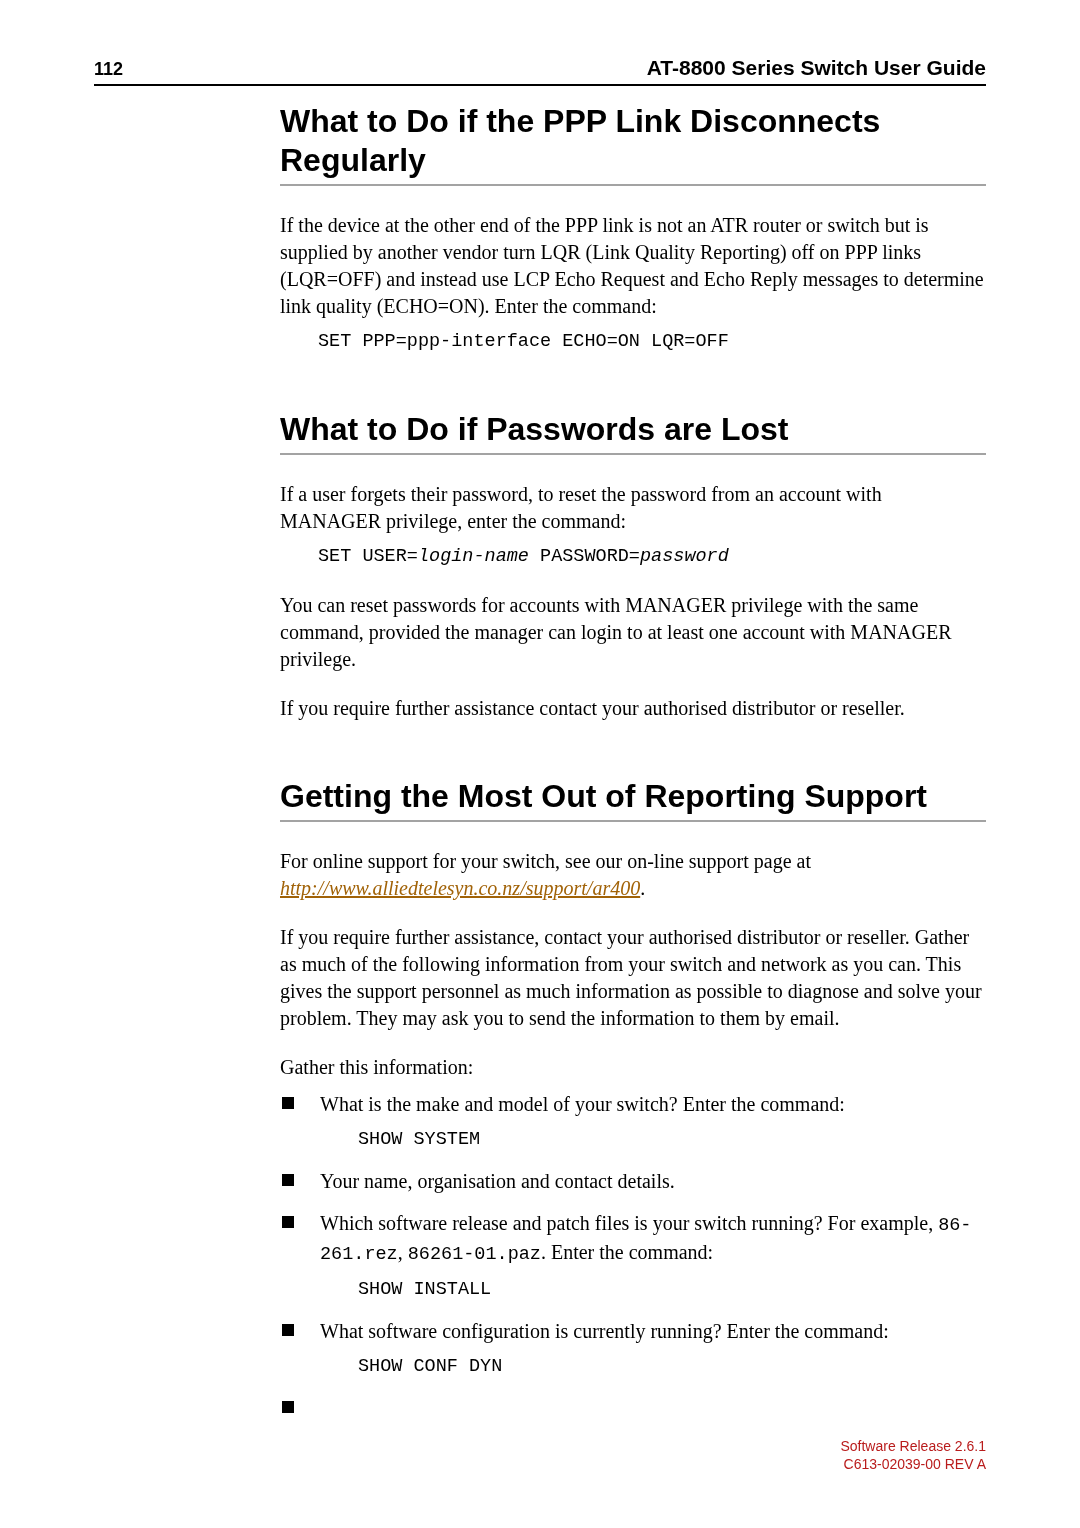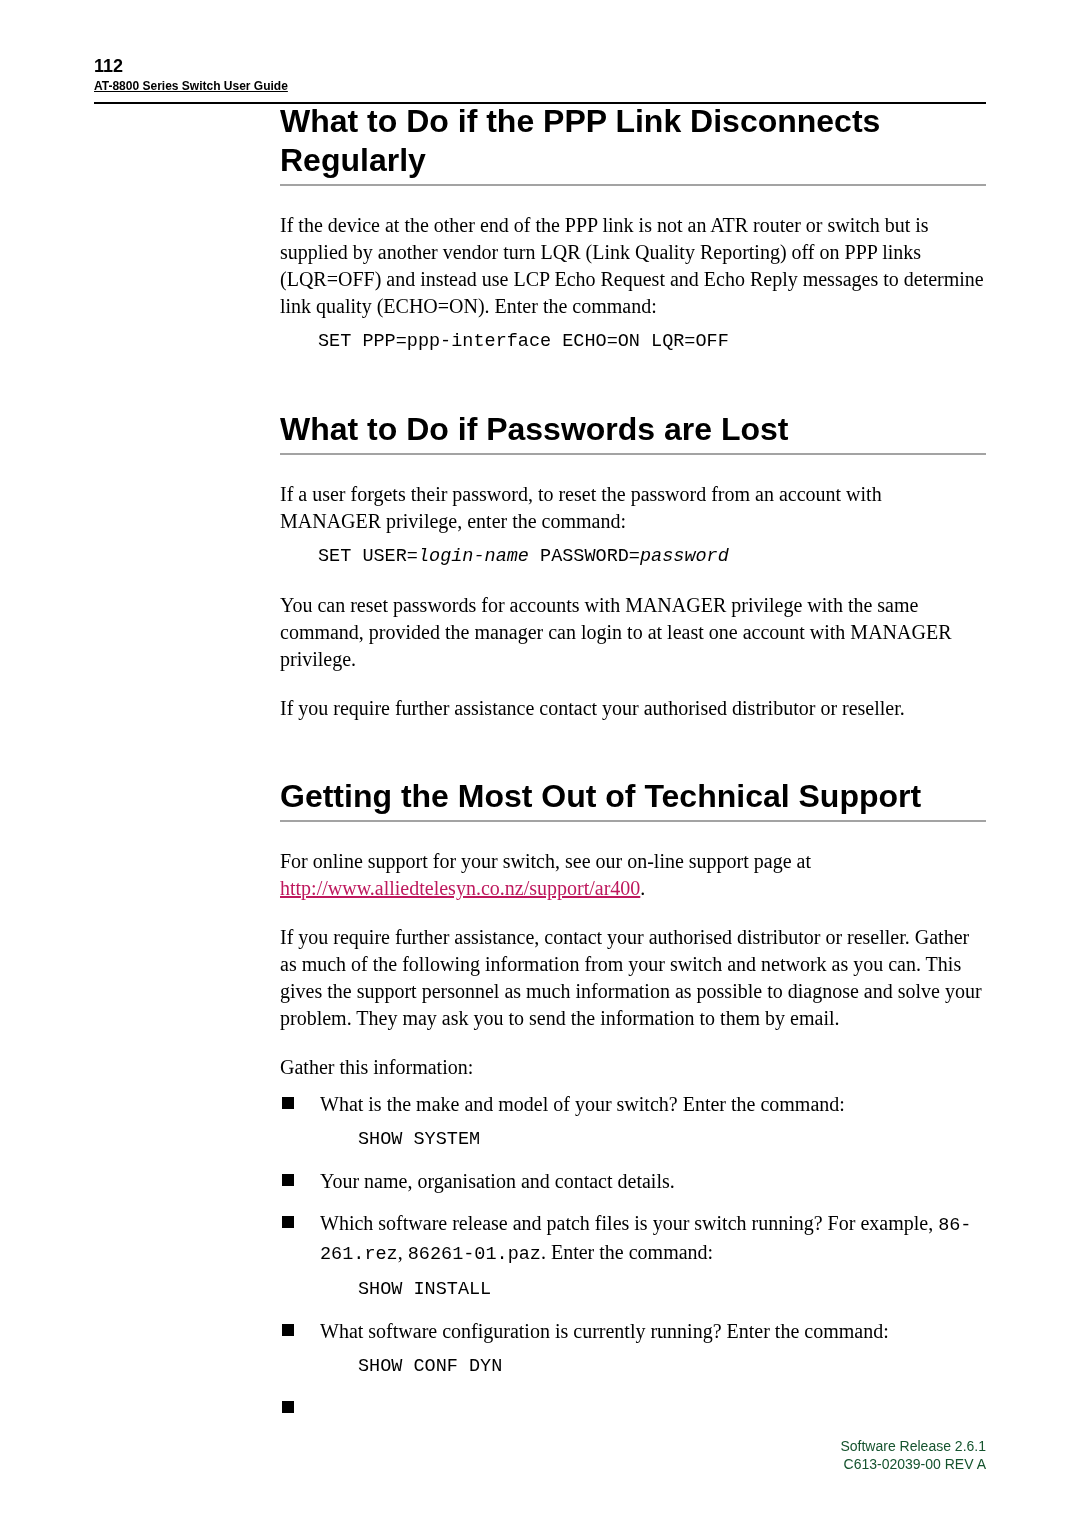--- a/index.html
+++ b/index.html
@@ -15,33 +15,31 @@
     }
     .page-header {
       position: absolute;
       top: 54px;
       left: 94px;
       right: 94px;
       display: flex;
       justify-content: space-between;
       align-items: baseline;
       border-bottom: 2.5px solid #000;
-      padding-bottom: 8px;
-      flex-direction: column;
+      padding-bottom: 2px;
     }
     .page-num {
       font-family: "Segoe UI", "Helvetica Neue", Arial, sans-serif;
       font-weight: 700;
       font-size: 18px;
     }
     .doc-title {
       font-family: "Segoe UI", "Helvetica Neue", Arial, sans-serif;
       font-weight: 700;
-      font-size: 12px;
-      text-decoration: underline;
+      font-size: 21px;
     }
     .content {
       position: absolute;
       top: 88px;
       left: 280px;
       right: 94px;
     }
     h2.section-heading {
       font-family: "Segoe UI", "Helvetica Neue", Arial, sans-serif;
       font-weight: 700;
@@ -59,21 +57,22 @@
     p.para.gap-after { margin-bottom: 22px; }
     pre.cmd {
       font-family: Liberation Mono, monospace;
       font-size: 18.5px;
       line-height: 1.35;
       white-space: pre;
       margin: 10px 0 22px 38px;
     }
     i.arg { font-style: italic; }
     a.link {
-      color: #be185d;
+      color: #a16207;
+      font-style: italic;
       text-decoration: underline;
     }
     ul.bullets {
       list-style: none;
       margin: 4px 0 0 0;
     }
     ul.bullets > li {
       position: relative;
       padding-left: 40px;
       margin-bottom: 15px;
@@ -99,21 +98,21 @@
       font-size: 18.5px;
     }
     .footer {
       position: absolute;
       right: 94px;
       bottom: 55px;
       text-align: right;
       font-family: "Segoe UI", "Helvetica Neue", Arial, sans-serif;
       font-size: 14px;
       line-height: 1.3;
-      color: #14532d;
+      color: #b91c1c;
     }
   </style>
 </head>
 <body>
 
 <div class="page-header">
   <span class="page-num">112</span>
   <span class="doc-title">AT-8800 Series Switch User Guide</span>
 </div>
 
@@ -122,21 +121,21 @@
   <h2 class="section-heading first">What to Do if the PPP Link Disconnects Regularly</h2>
   <p class="para">If the device at the other end of the PPP link is not an ATR router or switch but is supplied by another vendor turn LQR (Link Quality Reporting) off on PPP links (LQR=OFF) and instead use LCP Echo Request and Echo Reply messages to determine link quality (ECHO=ON). Enter the command:</p>
   <pre class="cmd">SET PPP=ppp-interface ECHO=ON LQR=OFF</pre>
 
   <h2 class="section-heading">What to Do if Passwords are Lost</h2>
   <p class="para">If a user forgets their password, to reset the password from an account with MANAGER privilege, enter the command:</p>
   <pre class="cmd"><span>SET USER=</span><i class="arg">login-name</i><span> PASSWORD=</span><i class="arg">password</i></pre>
   <p class="para gap-after">You can reset passwords for accounts with MANAGER privilege with the same command, provided the manager can login to at least one account with MANAGER privilege.</p>
   <p class="para">If you require further assistance contact your authorised distributor or reseller.</p>
 
-  <h2 class="section-heading">Getting the Most Out of Technical Support</h2>
+  <h2 class="section-heading">Getting the Most Out of Reporting Support</h2>
   <p class="para gap-after"><span>For online support for your switch, see our on-line support page at </span><a class="link">http://www.alliedtelesyn.co.nz/support/ar400</a><span>.</span></p>
   <p class="para gap-after">If you require further assistance, contact your authorised distributor or reseller. Gather as much of the following information from your switch and network as you can. This gives the support personnel as much information as possible to diagnose and solve your problem. They may ask you to send the information to them by email.</p>
   <p class="para">Gather this information:</p>
 
   <ul class="bullets">
     <li>
       <span class="bullet-mark"></span>
       <span>What is the make and model of your switch? Enter the command:</span>
       <pre class="sub-cmd">SHOW SYSTEM</pre>
     </li>

